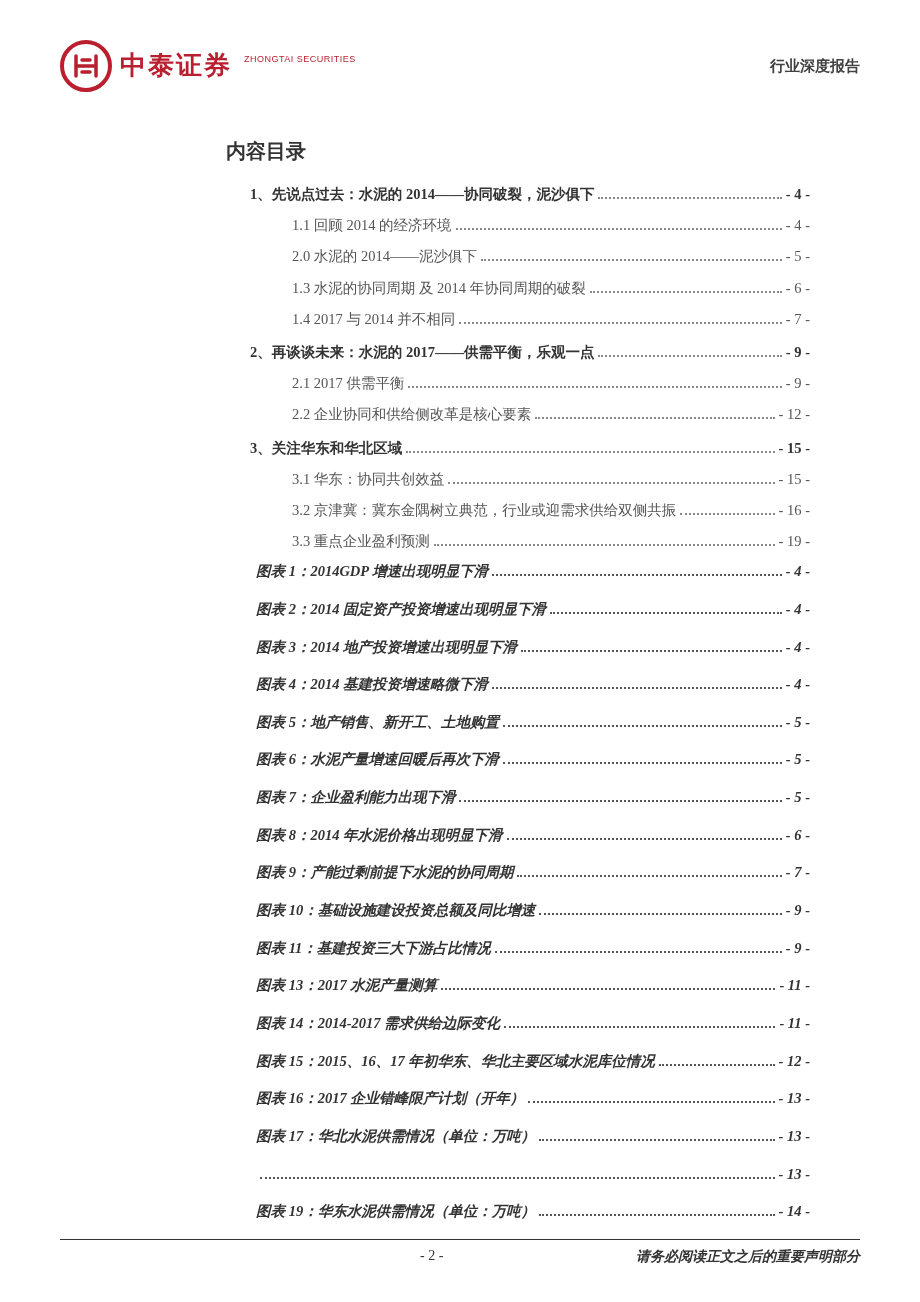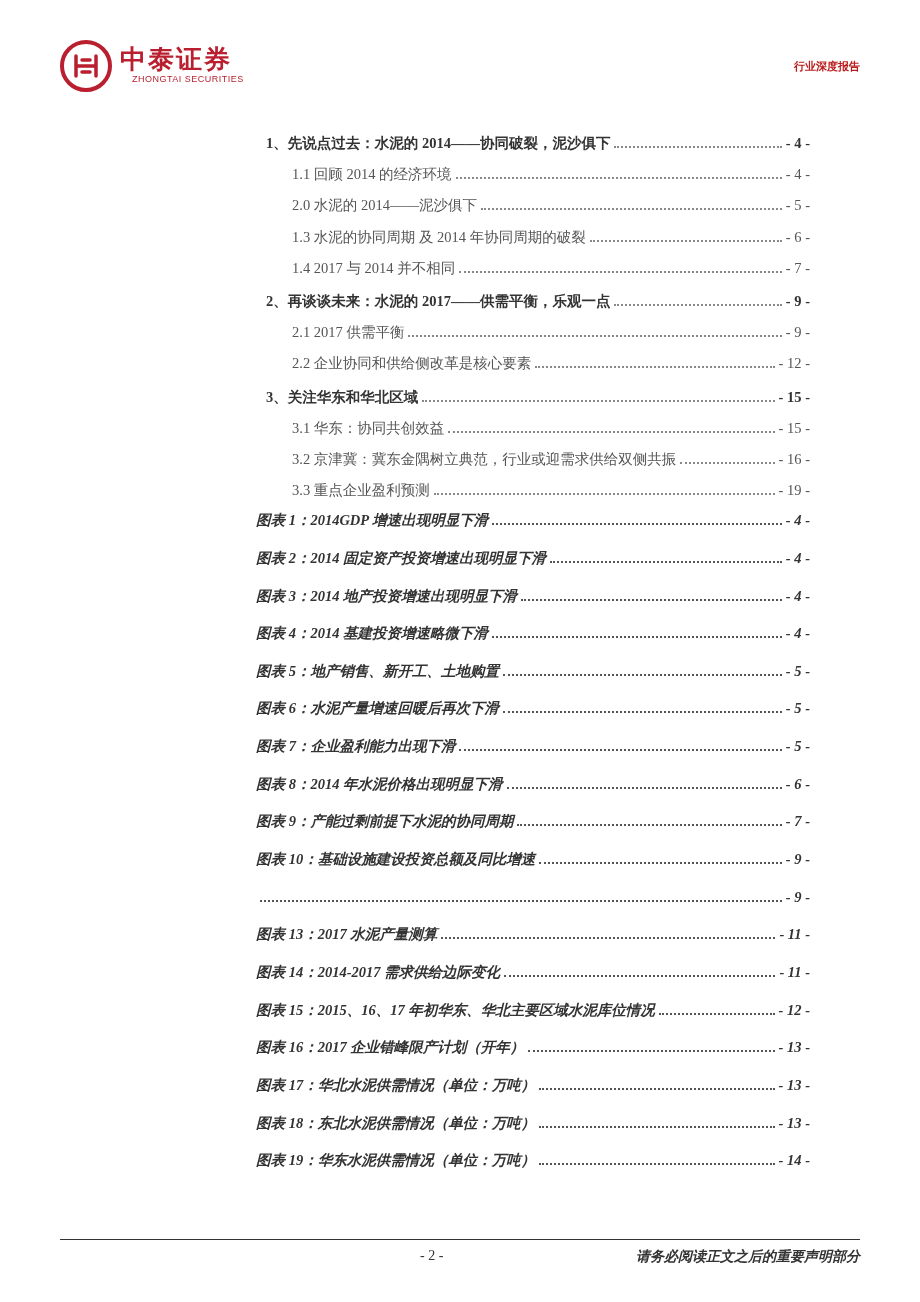--- a/index.html
+++ b/index.html
@@ -25,41 +25,40 @@
       display: flex;
       align-items: center;
       gap: 8px;
     }
     .logo-circle {
       width: 52px;
       height: 52px;
     }
     .logo-text-group {
       display: flex;
-      flex-direction: column;
     }
     .logo-cn {
       font-size: 26px;
       font-weight: 700;
       color: #B91F2E;
       letter-spacing: 2px;
       line-height: 1;
     }
     .logo-en {
       font-size: 9px;
       color: #B91F2E;
       letter-spacing: 0.5px;
       line-height: 1.4;
       font-family: Arial, sans-serif;
       margin-left: 12px;
     }
     .report-type {
-      font-size: 11px;
+      font-size: 15px;
       font-weight: 600;
-      color: #b91c1c;
+      color: #404040;
     }
     .content {
       padding: 10px 110px 0 230px;
     }
     .section-title {
       font-size: 20px;
       font-weight: 700;
       color: #333;
       margin-bottom: 18px;
       margin-top: 16px;
@@ -80,21 +79,21 @@
       border-bottom: 2px dotted #888;
       margin: 0 4px 4px 4px;
       height: 1px;
     }
     .toc-line .page {
       white-space: nowrap;
     }
     .lvl1 {
       font-weight: 700;
       margin-top: 10px;
-      margin-left: 36px;
+      margin-left: 20px;
     }
     .lvl2 {
       margin-left: 62px;
       font-weight: 400;
       color: #555;
       margin-top: 8px;
     }
     .figures {
       padding: 0 110px 0 230px;
     }
@@ -156,20 +155,21 @@
     </svg>
     <div class="logo-text-group">
       <span class="logo-cn">中泰证券</span>
       <span class="logo-en">ZHONGTAI SECURITIES</span>
     </div>
   </div>
   <div class="report-type">行业深度报告</div>
 </div>
 
 <div class="content">
+  <div class="section-title">内容目录</div>
   <div id="toc-list">
       <div class="toc-line lvl1">
         <span class="label">1、先说点过去：水泥的 2014——协同破裂，泥沙俱下 </span>
         <span class="dots"></span>
         <span class="page"> - 4 -</span>
       </div>
       <div class="toc-line lvl2">
         <span class="label">1.1 回顾 2014 的经济环境 </span>
         <span class="dots"></span>
         <span class="page"> - 4 -</span>
@@ -273,20 +273,21 @@
         <span class="label">图表 9：产能过剩前提下水泥的协同周期</span>
         <span class="dots"></span>
         <span class="page"> - 7 -</span>
       </div>
       <div class="fig-line">
         <span class="label">图表 10：基础设施建设投资总额及同比增速</span>
         <span class="dots"></span>
         <span class="page"> - 9 -</span>
       </div>
       <div class="fig-line">
+        <span class="label">图表 11：基建投资三大下游占比情况</span>
         <span class="dots"></span>
         <span class="page"> - 9 -</span>
       </div>
       <div class="fig-line">
         <span class="label">图表 13：2017 水泥产量测算</span>
         <span class="dots"></span>
         <span class="page"> - 11 -</span>
       </div>
       <div class="fig-line">
         <span class="label">图表 14：2014-2017 需求供给边际变化</span>
@@ -302,21 +303,20 @@
         <span class="label">图表 16：2017 企业错峰限产计划（开年）</span>
         <span class="dots"></span>
         <span class="page"> - 13 -</span>
       </div>
       <div class="fig-line">
         <span class="label">图表 17：华北水泥供需情况（单位：万吨）</span>
         <span class="dots"></span>
         <span class="page"> - 13 -</span>
       </div>
       <div class="fig-line">
-        <span class="label">图表 18：东北水泥供需情况（单位：万吨）</span>
         <span class="dots"></span>
         <span class="page"> - 13 -</span>
       </div>
       <div class="fig-line">
         <span class="label">图表 19：华东水泥供需情况（单位：万吨）</span>
         <span class="dots"></span>
         <span class="page"> - 14 -</span>
       </div>
     </div>
 </div>

